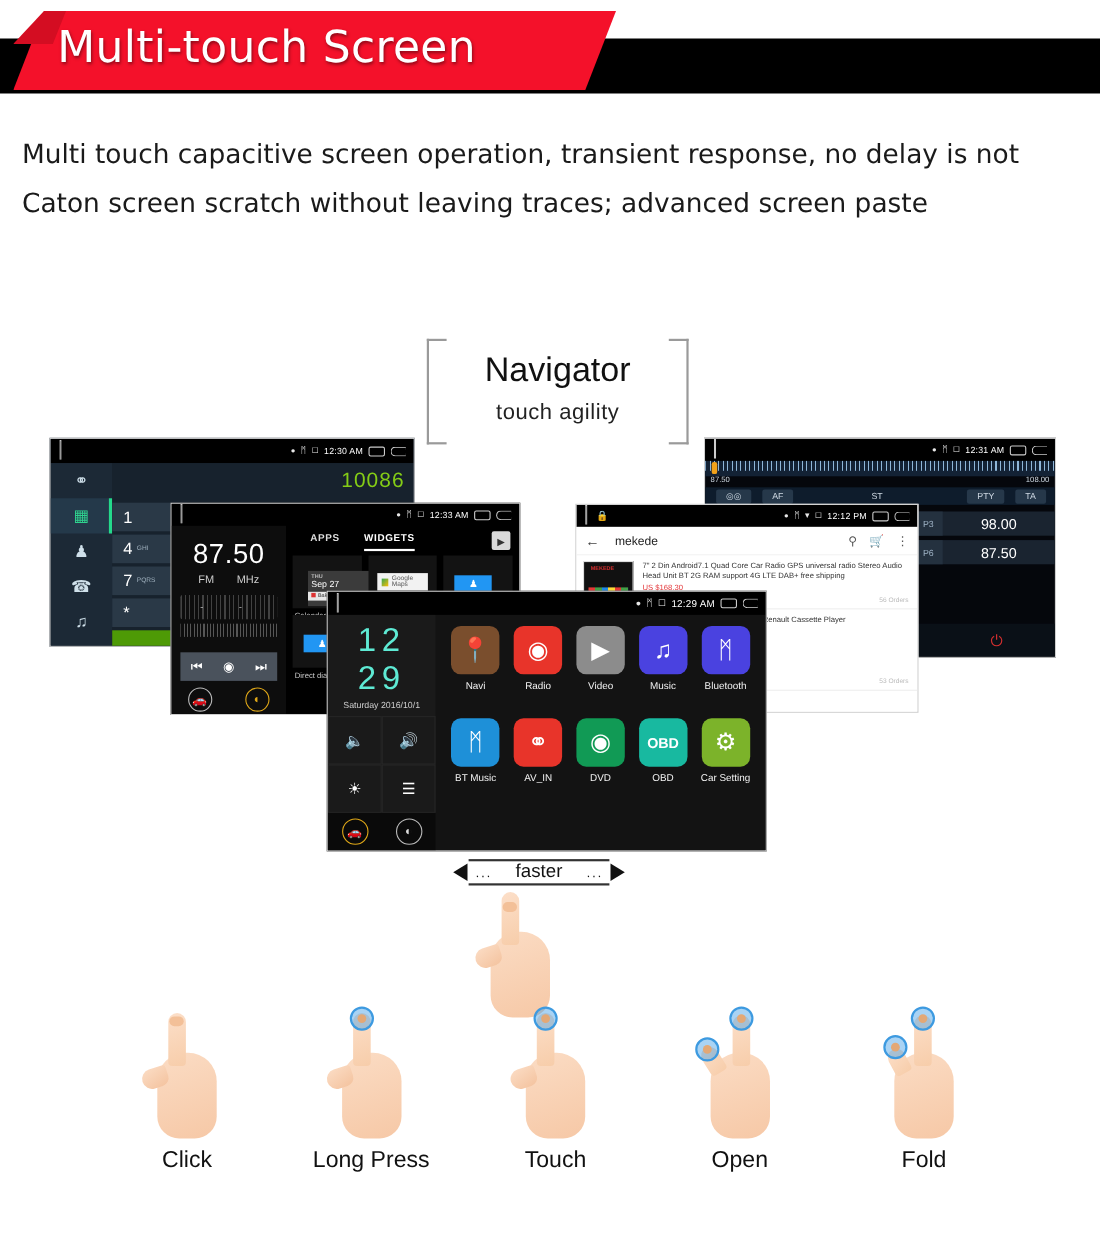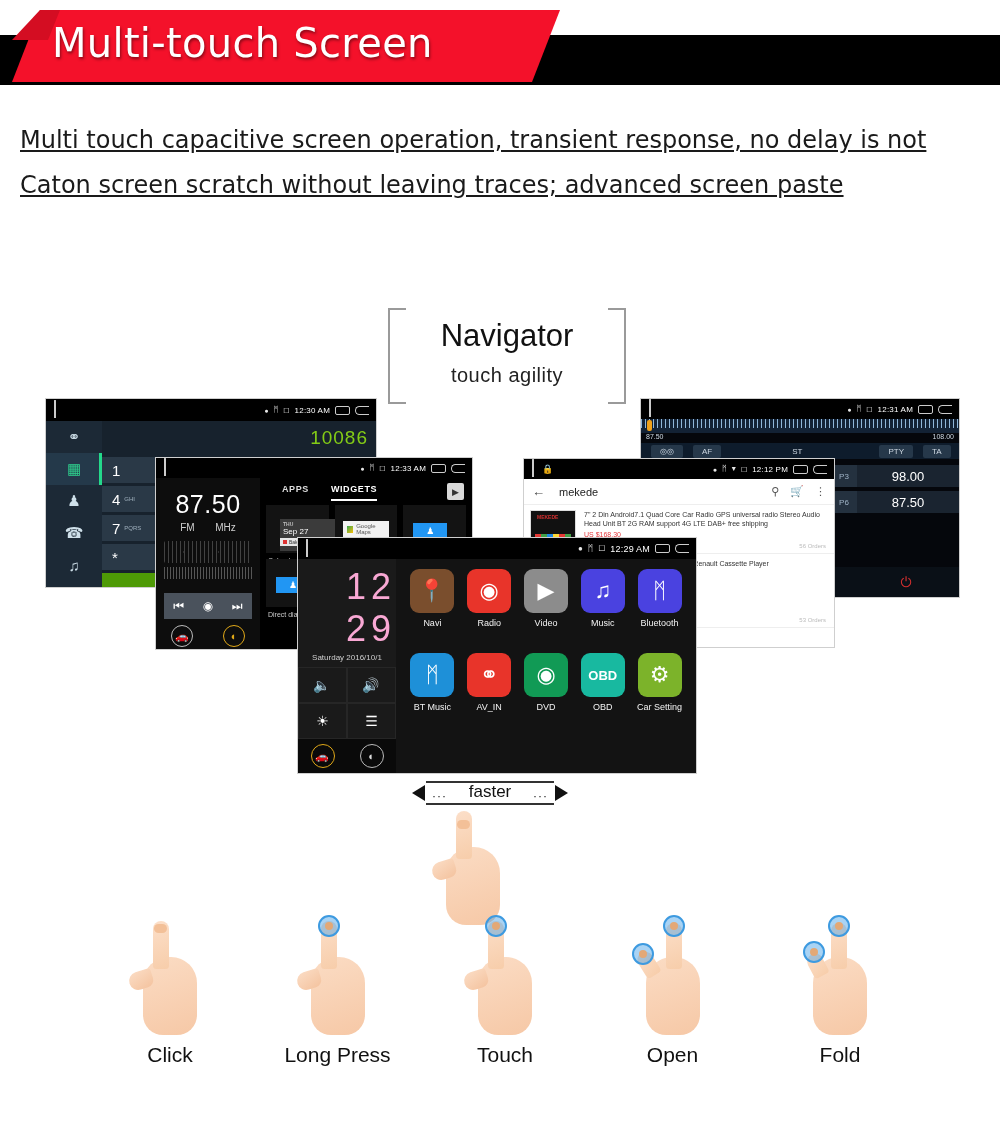--- a/index.html
+++ b/index.html
@@ -34,21 +34,21 @@
     text-shadow: 1px 2px 3px rgba(0,0,0,0.45);
     white-space: nowrap;
   }
 
   
   .desc {
     position: absolute; left: 20px; top: 118px; width: 940px;
     font-size: 24px; line-height: 45px; color: #1a1a1a;
     font-family: "DejaVu Sans", sans-serif;
   }
-  .desc div { white-space: nowrap; text-decoration: underline; }
+  .desc div { white-space: nowrap; }
 
   
   .speed-box {
     position: absolute; left: 388px; top: 308px; width: 238px; height: 96px;
   }
   .speed-box .bracket {
     position: absolute; top: 0; width: 18px; height: 96px;
     border-top: 2px solid #9a9a9a; border-bottom: 2px solid #9a9a9a;
   }
   .speed-box .bracket.l { left: 0; border-left: 2px solid #9a9a9a; }
@@ -219,21 +219,21 @@
 
   
   #scr-home { left: 297px; top: 537px; width: 400px; height: 237px;
               border: 1px solid #cfcfcf; background: #101010; }
   #scr-home .statusbar { height: 21px; }
   #scr-home .sb-time { font-size: 9px; }
   .home-body { position: absolute; top: 21px; left: 0; right: 0; bottom: 0;
                background: #131313; display: flex; }
   .clock-panel { width: 98px; background: #1a1a1a; display: flex; flex-direction: column; }
   .cp-clock { padding: 7px 0 0; text-align: center; }
-  .cp-time { color: #f9a8d4; font-size: 36px; letter-spacing: 5px; text-align: right; }
+  .cp-time { color: #5eead4; font-size: 30px; letter-spacing: 5px; }
   .cp-date { color: #cfcfcf; font-size: 8px; margin-top: 3px; }
   .cp-grid { flex: 1; display: grid; grid-template-columns: 1fr 1fr; grid-template-rows: 1fr 1fr;
              margin-top: 5px; }
   .cp-cell { display: flex; align-items: center; justify-content: center; color: #fff; font-size: 14px;
              border: 1px solid #262626; }
   .cp-bottom { height: 34px; background: #0a0a0a; display: flex; align-items: center;
                justify-content: space-around; }
   .cp-bottom .circ { width: 24px; height: 24px; }
   .app-grid { flex: 1; padding: 10px 8px 0; display: grid;
               grid-template-columns: repeat(5, 1fr); grid-auto-rows: 84px; justify-items: center; }

